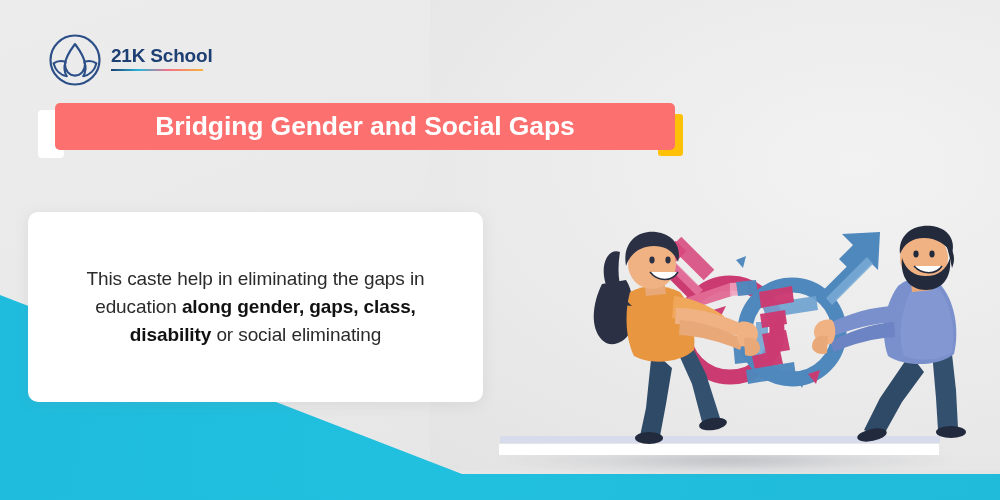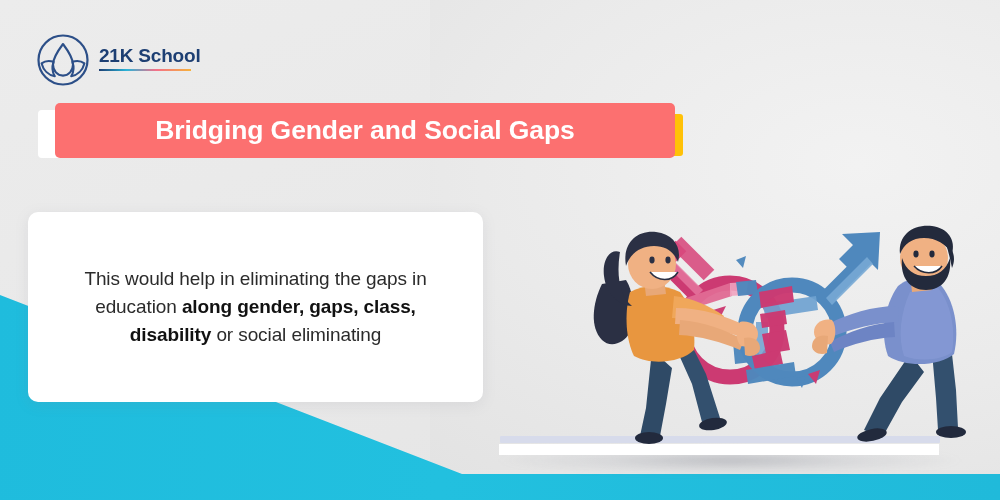--- a/index.html
+++ b/index.html
@@ -54,21 +54,21 @@
   
   .platform-bar {
     position: absolute;
     left: 499px; top: 444px; width: 440px; height: 11px;
     background: #ffffff;
   }
 
   
   .logo {
     position: absolute;
-    left: 36px; top: 33px;
+    left: 48px; top: 33px;
     display: flex;
     align-items: center;
     gap: 9px;
   }
   .logo-mark { width: 54px; height: 54px; display: block; }
   .logo-text { display: flex; flex-direction: column; }
   .logo-name {
     font-size: 19px;
     font-weight: 700;
     color: #1d3f73;
@@ -97,21 +97,21 @@
     border-radius: 4px;
   }
   .banner-accent-right {
     position: absolute; left: 620px; top: 11px;
     width: 25px; height: 42px;
     background: #ffc107;
     border-radius: 3px;
   }
   .banner {
     position: absolute; left: 17px; top: 0;
-    width: 620px; height: 55px;
+    width: 620px; height: 47px;
     background: #fc7070;
     border-radius: 5px;
     display: flex;
     align-items: center;
     justify-content: center;
   }
   .banner-title {
     color: #ffffff;
     font-size: 26.5px;
     font-weight: 700;
@@ -171,21 +171,21 @@
 
   <div class="banner-wrap">
     <div class="banner-accent-left"></div>
     <div class="banner-accent-right"></div>
     <div class="banner">
       <span class="banner-title">Bridging Gender and Social Gaps</span>
     </div>
   </div>
 
   <div class="card">
-    <div class="card-text"><span>This would help in eliminating the gaps in education </span><b>along gender, gaps, class, disability</b><span> or social eliminating</span></div>
+    <div class="card-text"><span>This caste help in eliminating the gaps in education </span><b>along gender, gaps, class, disability</b><span> or social eliminating</span></div>
   </div>
 
   <svg class="illo" viewBox="0 0 400 230">
 
     <g>
 
       <circle cx="150" cy="108" r="47" fill="none" stroke="#cc3a72" stroke-width="15"></circle>
 
       <path d="M117 74 L84 41" stroke="#cc3a72" stroke-width="15" stroke-linecap="butt"></path>
 

